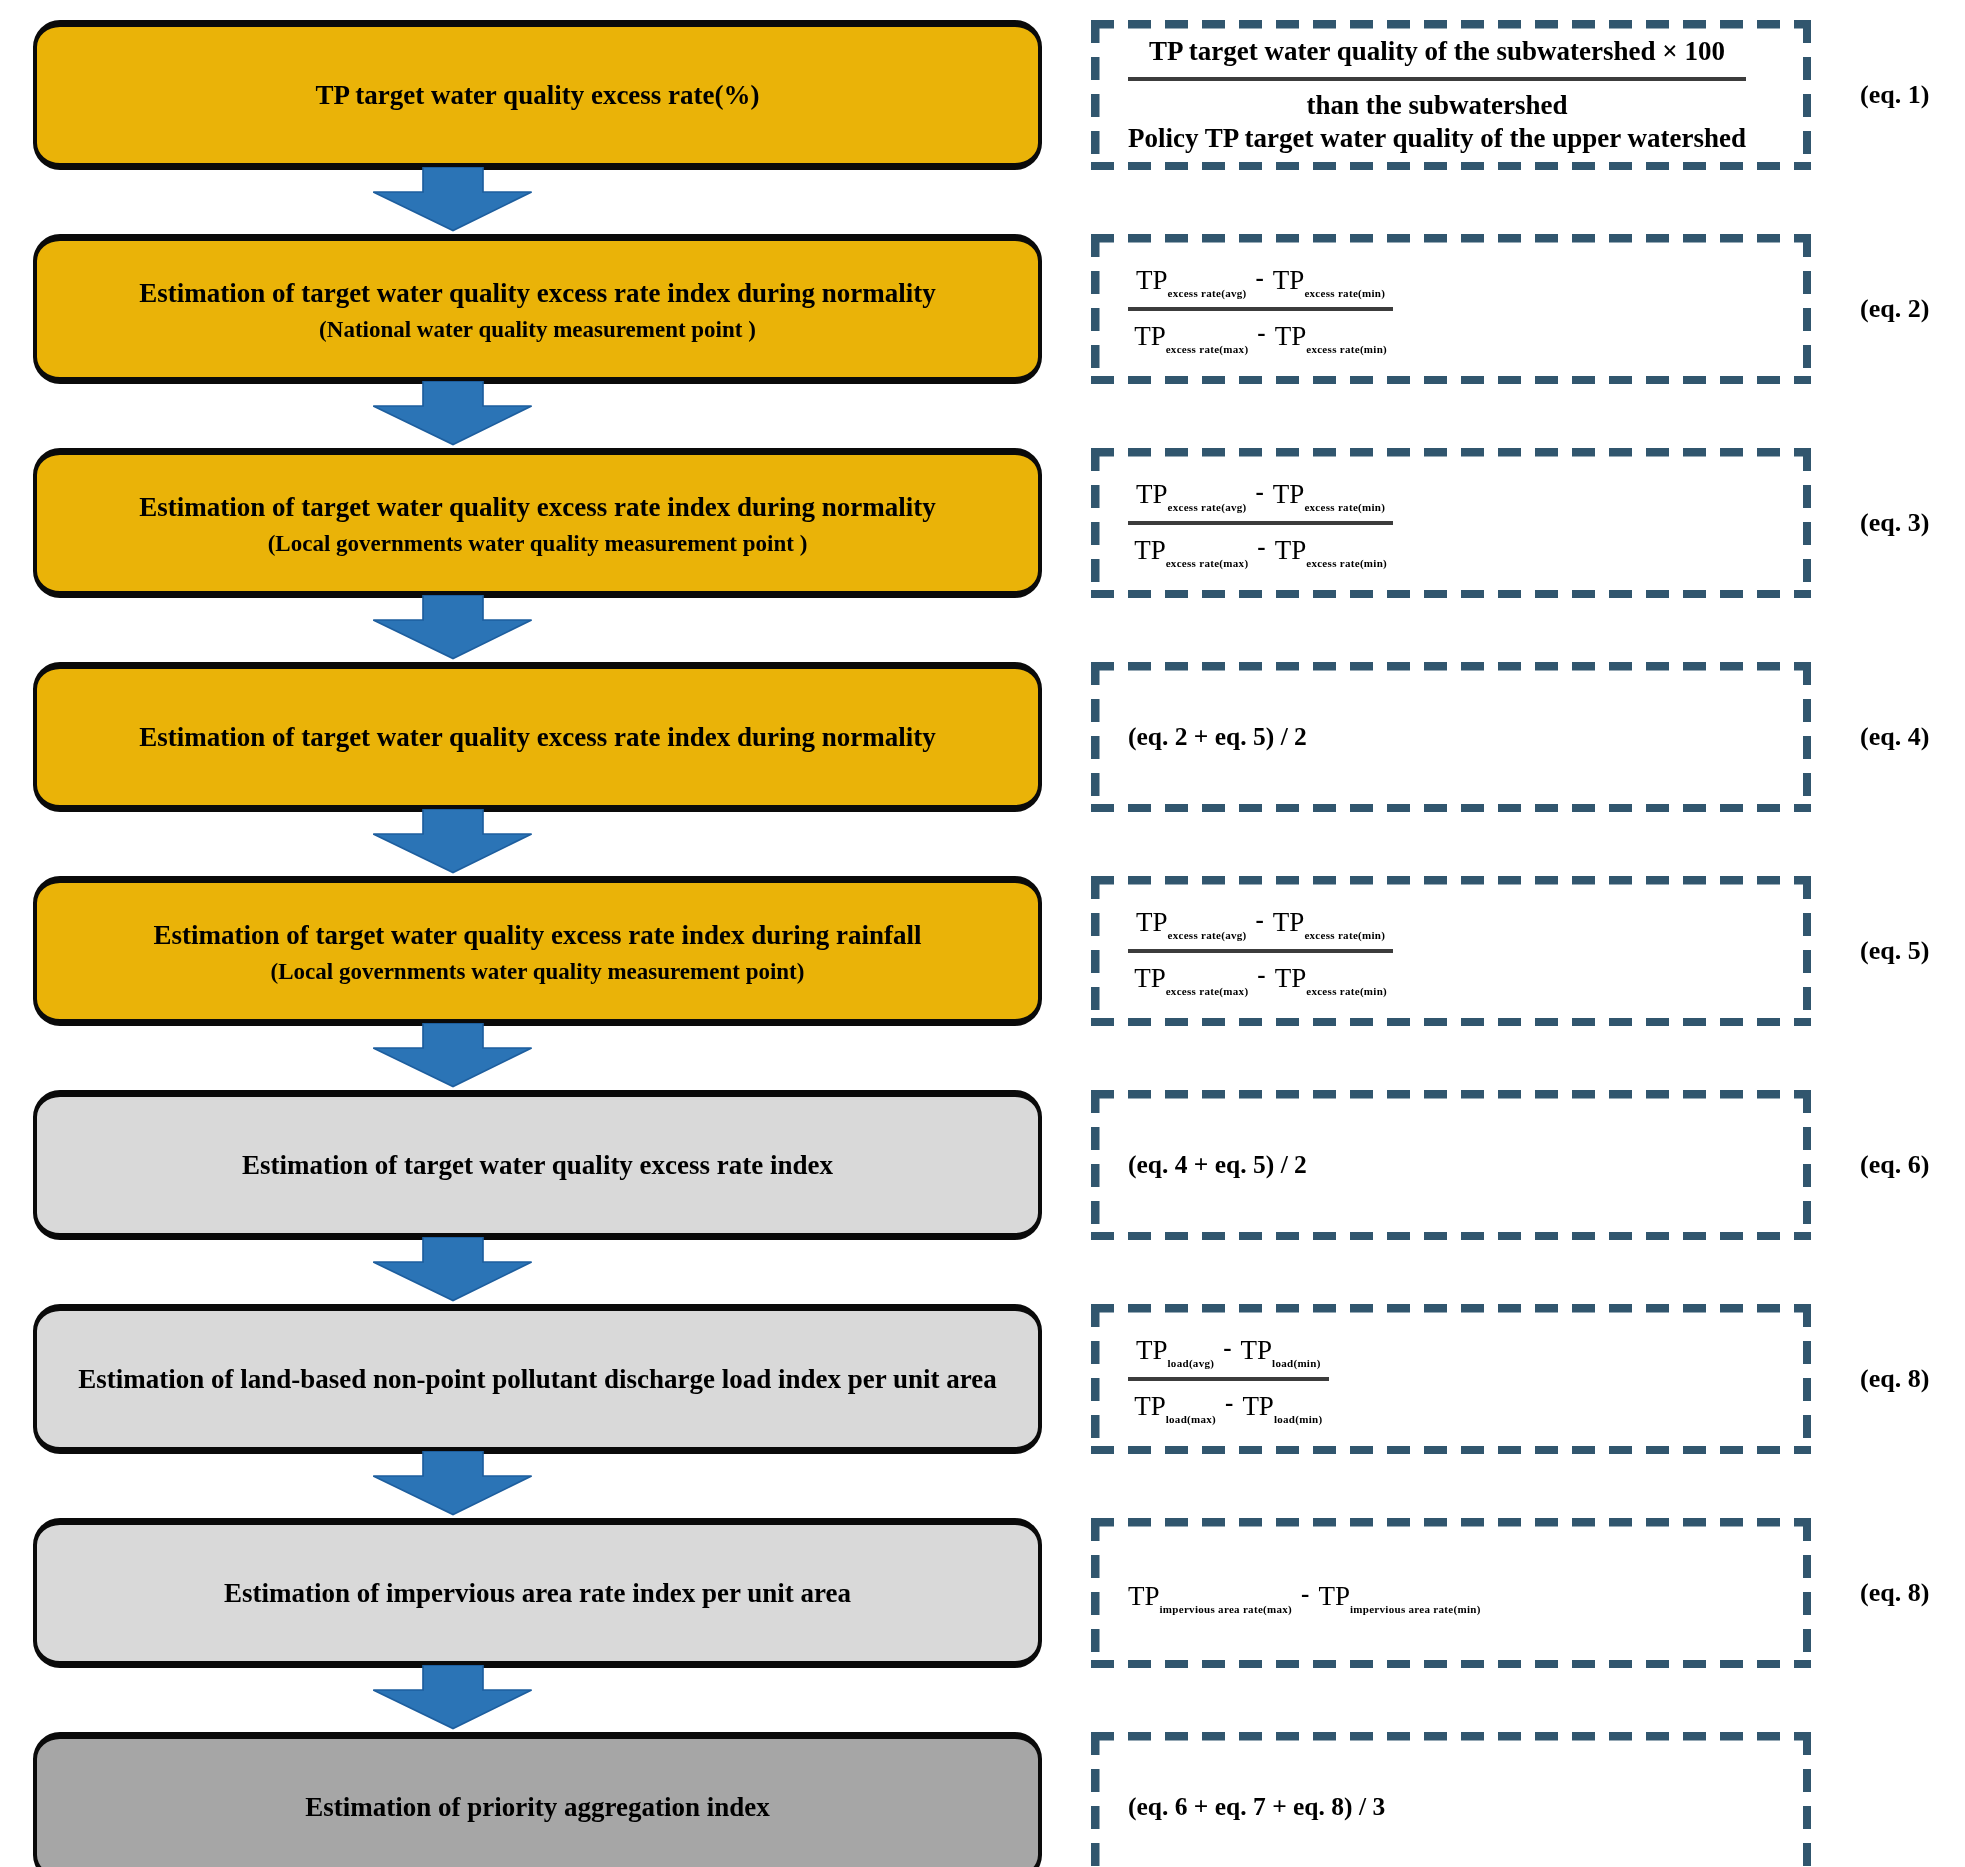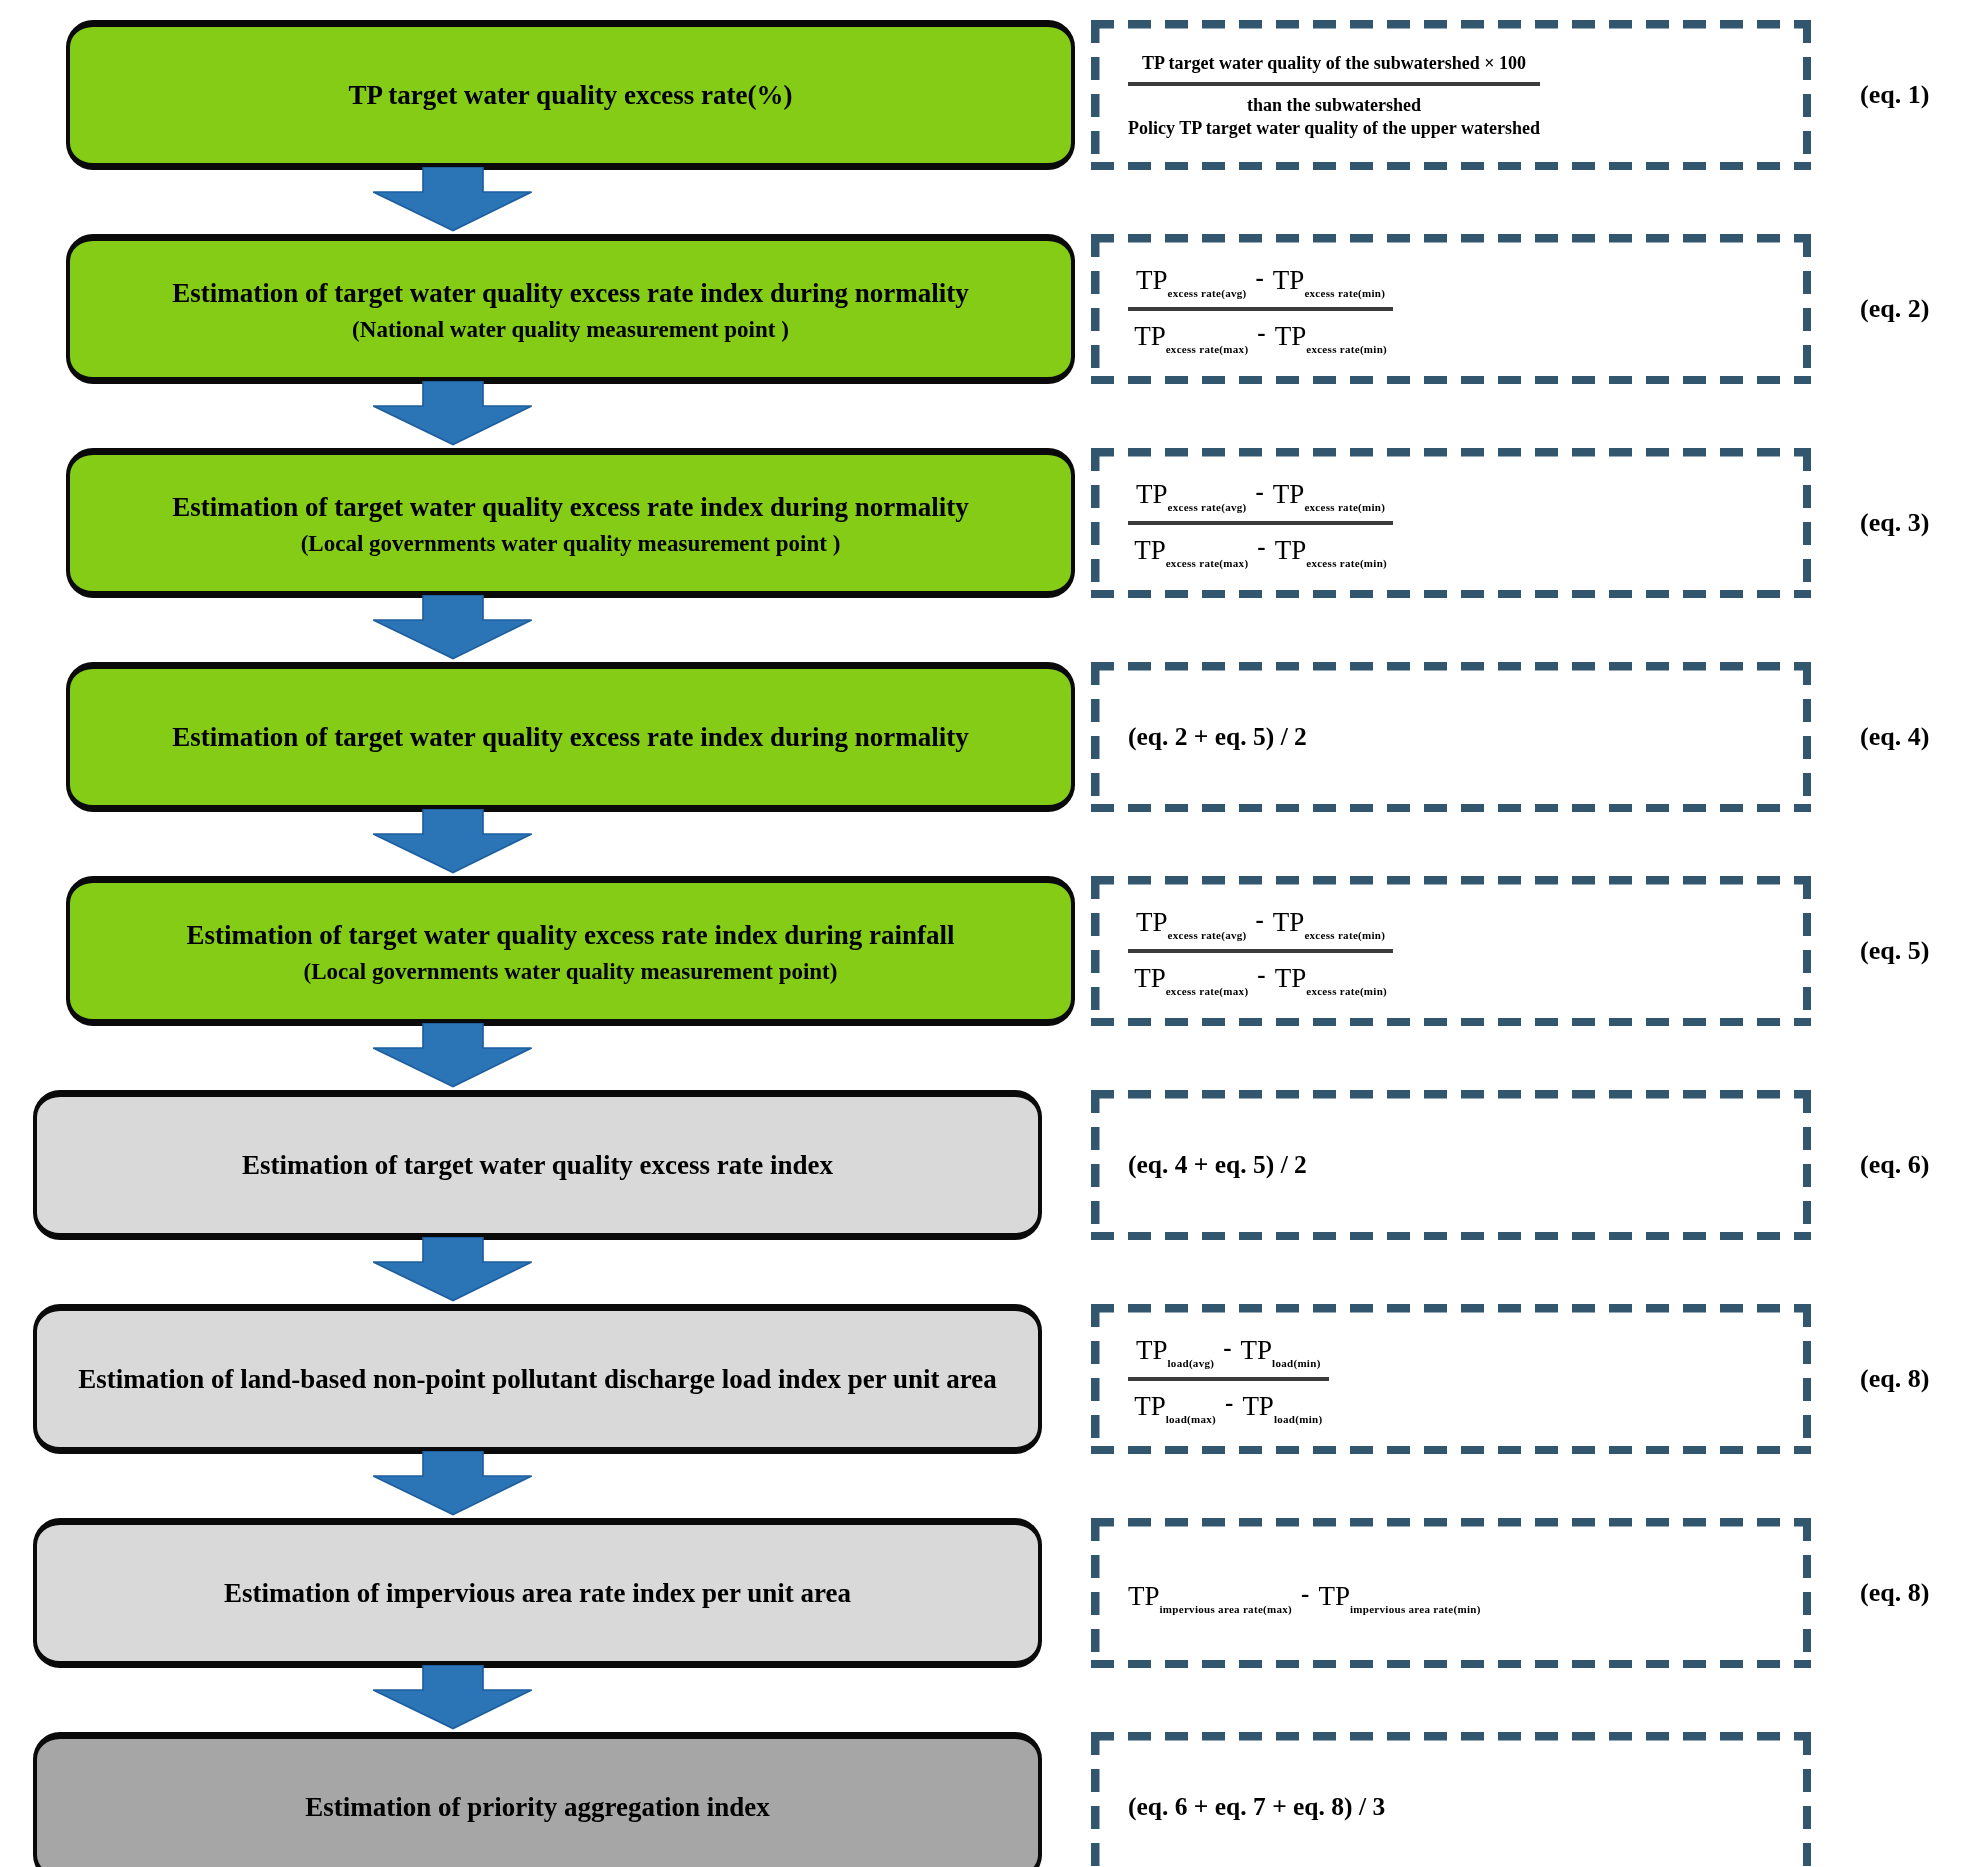--- a/index.html
+++ b/index.html
@@ -22,21 +22,21 @@
 
   
   .box {
     height:100%; width:100%;
     border:4.5px solid #0a0a0a;
     border-top-width:7.4px; border-bottom-width:7.4px;
     border-radius:27px;
     display:flex; flex-direction:column; justify-content:center; align-items:center;
     text-align:center; padding:5.7px 23px;
   }
-  .fill-white { background:#84cc16;margin-left:33px; }
+  .fill-white { background:#eab308; }
   .fill-lgray { background:#d9d9d9; }
   .fill-dgray { background:#a6a6a6; }
   .box-title { font-size:27px; font-weight:bold; line-height:1.32; }
   .box-subtitle { font-size:23px; font-weight:bold; margin-top:5.7px; }
 
   
   .dashed {
     height:100%; width:100%;
     background-color:#ffffff;
     background-image:
@@ -52,21 +52,21 @@
   }
 
   .eqtext { font-size:25.5px; font-weight:bold; }
 
   .frac { display:inline-block; text-align:center; }
   .frac .num {
     padding:0 8px 8px 8px;
     border-bottom:4.5px solid #3c3c3c;
   }
   .frac .den { padding-top:8px; }
-  .textfrac { font-size:18px; font-weight:bold; line-height:1.25; }
+  .textfrac { font-size:27px; font-weight:bold; line-height:1.25; }
 
   .tpbase { font-size:27px; font-weight:normal; }
   .tpsub  { font-size:11px; font-weight:bold; vertical-align:-8px; letter-spacing:0.3px; }
   .minus  { font-size:25px; font-weight:bold; margin:0 9px; vertical-align:3.4px; }
 
   .eqlabel { font-size:26px; font-weight:bold; white-space:nowrap; }
 
   
   .arrowrow { height:64px; position:relative; }
   .arrow-svg { position:absolute; left:338px; top:-3.4px; }

